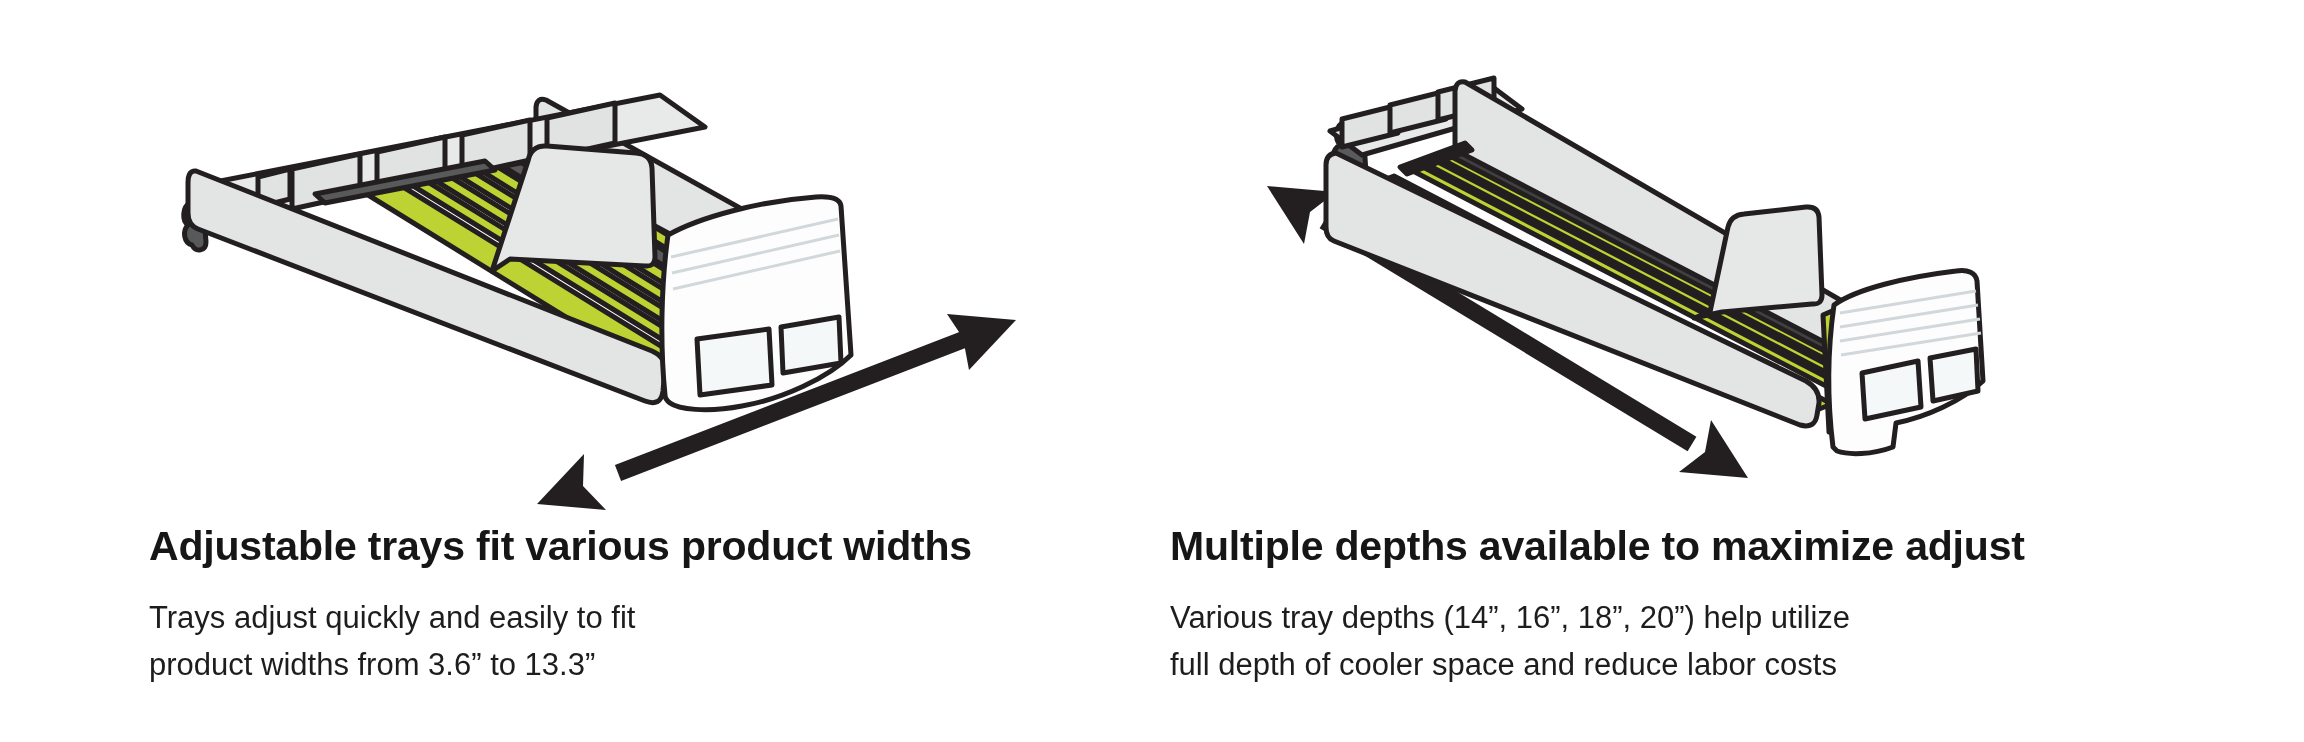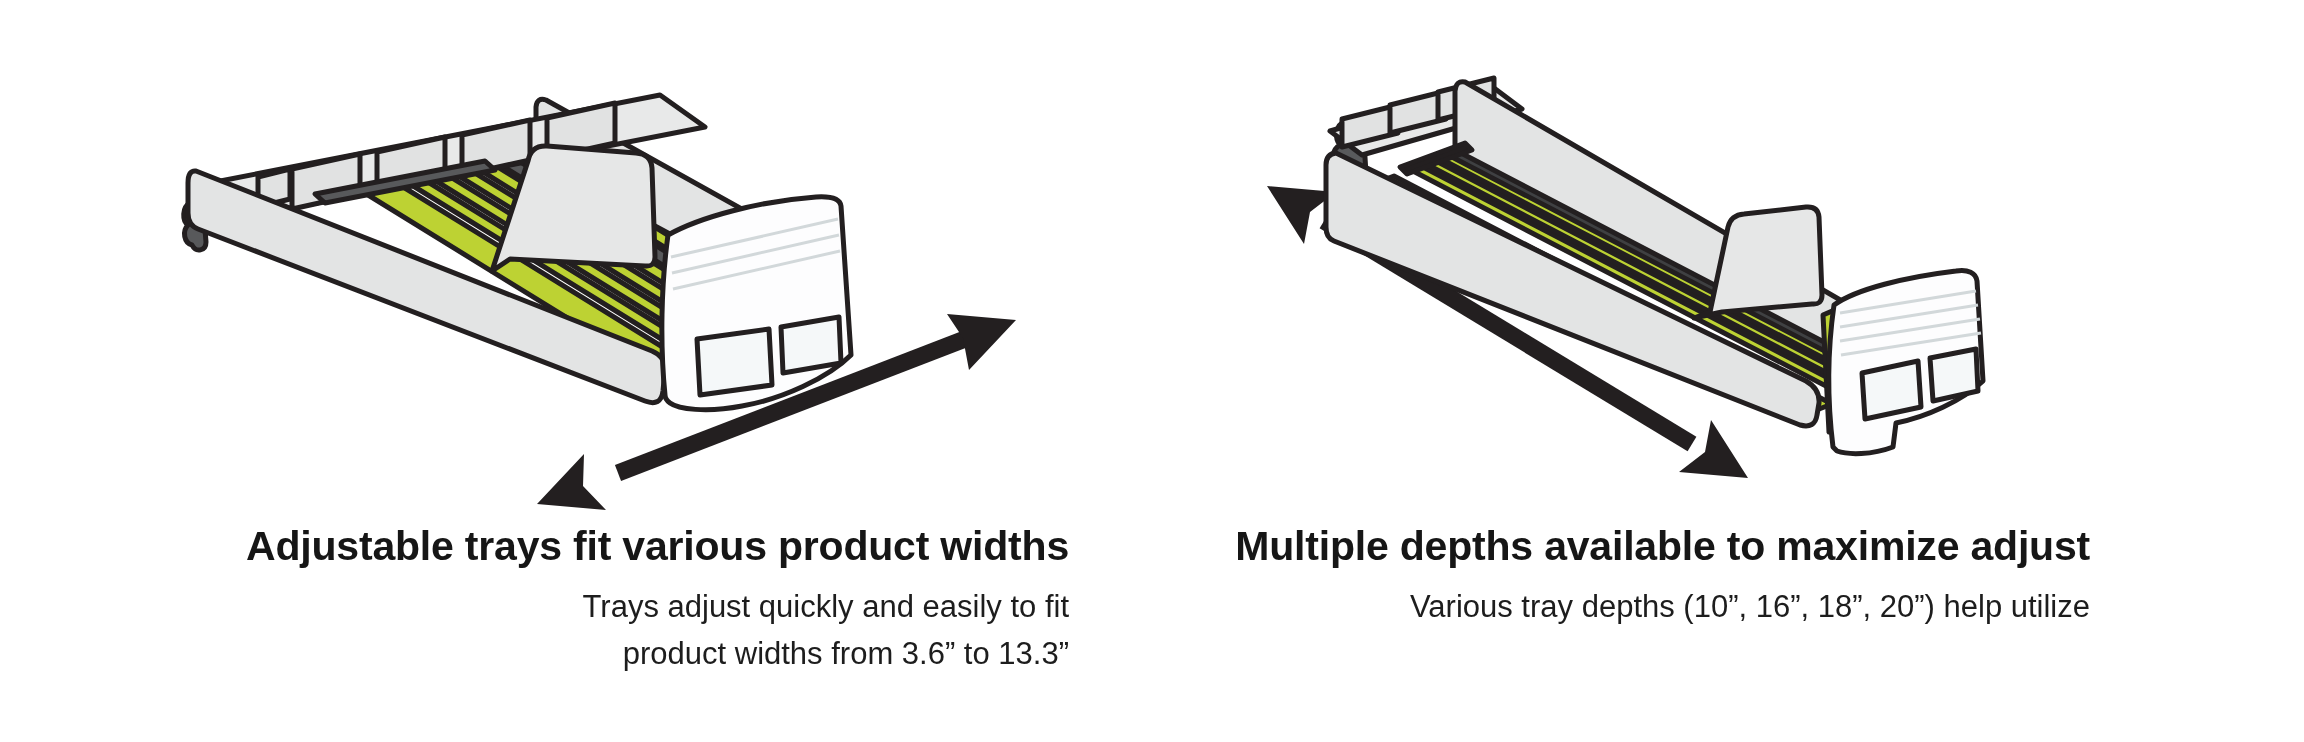--- a/index.html
+++ b/index.html
@@ -2,26 +2,26 @@
 <html><head>
 <meta charset="utf-8">
 <style>
   html,body{margin:0;padding:0;background:#ffffff;}
   .stage{
     position:relative;width:2304px;height:742px;background:#ffffff;overflow:hidden;
     font-family:"Liberation Sans","DejaVu Sans",sans-serif;color:#1d1d1d;
   }
   .illo{position:absolute;}
   .illo svg{display:block;}
-  .caption{position:absolute;top:520px;text-align:right;}
+  .caption{position:absolute;top:520px;text-align:left;}
   .caption .title{
     font-size:41px;font-weight:bold;line-height:52px;letter-spacing:-0.2px;color:#161616;
   }
   .caption .subtitle{
-    font-size:31px;font-weight:normal;line-height:47px;margin-top:11px;color:#1d1d1d;
+    font-size:31px;font-weight:normal;line-height:47px;margin-top:22px;color:#1d1d1d;
   }
   .caption-left{left:149px;width:920px;}
   .caption-right{left:1170px;width:920px;}
   
   .ol{stroke:#231f20;stroke-width:5;stroke-linejoin:round;stroke-linecap:round;}
   .panel{fill:#e3e4e4;}
   .deck{fill:#e8e9e9;}
   .fin{fill:#e1e2e2;}
   .divider{fill:#e6e7e7;}
   .stopface{fill:#fdfdfe;}
@@ -133,17 +133,18 @@
     <div class="title">Adjustable trays fit various product widths</div>
     <div class="subtitle">
       <span>Trays adjust quickly and easily to fit</span><br>
       <span>product widths from 3.6” to 13.3”</span>
     </div>
   </div>
 
   <div class="caption caption-right">
     <div class="title">Multiple depths available to maximize adjust</div>
     <div class="subtitle">
-      <span>Various tray depths (10”, 16”, 18”, 20”) help utilize</span><br>
+      <span>Various tray depths (14”, 16”, 18”, 20”) help utilize</span><br>
+      <span>full depth of cooler space and reduce labor costs</span>
     </div>
   </div>
 
 </div>
 
 </body></html>

